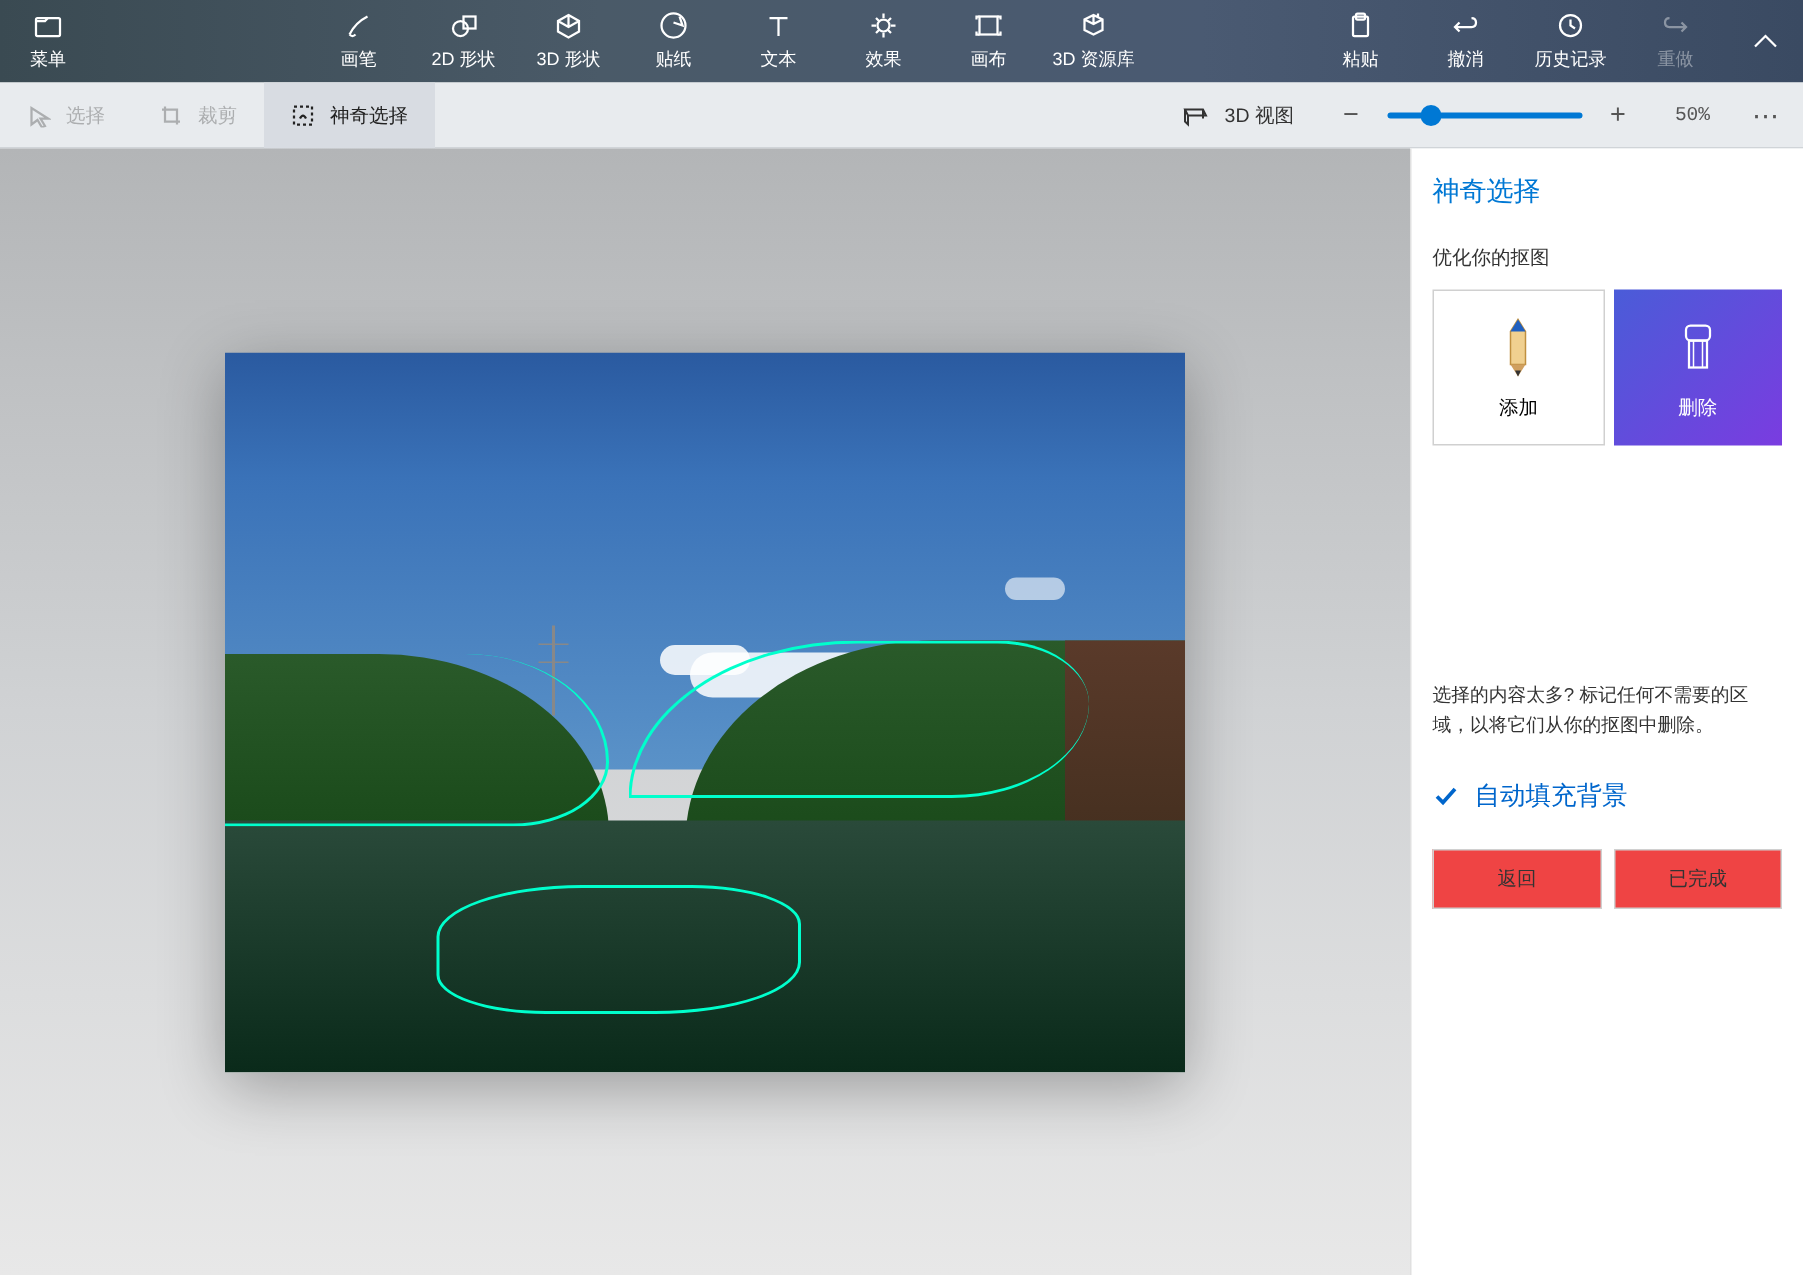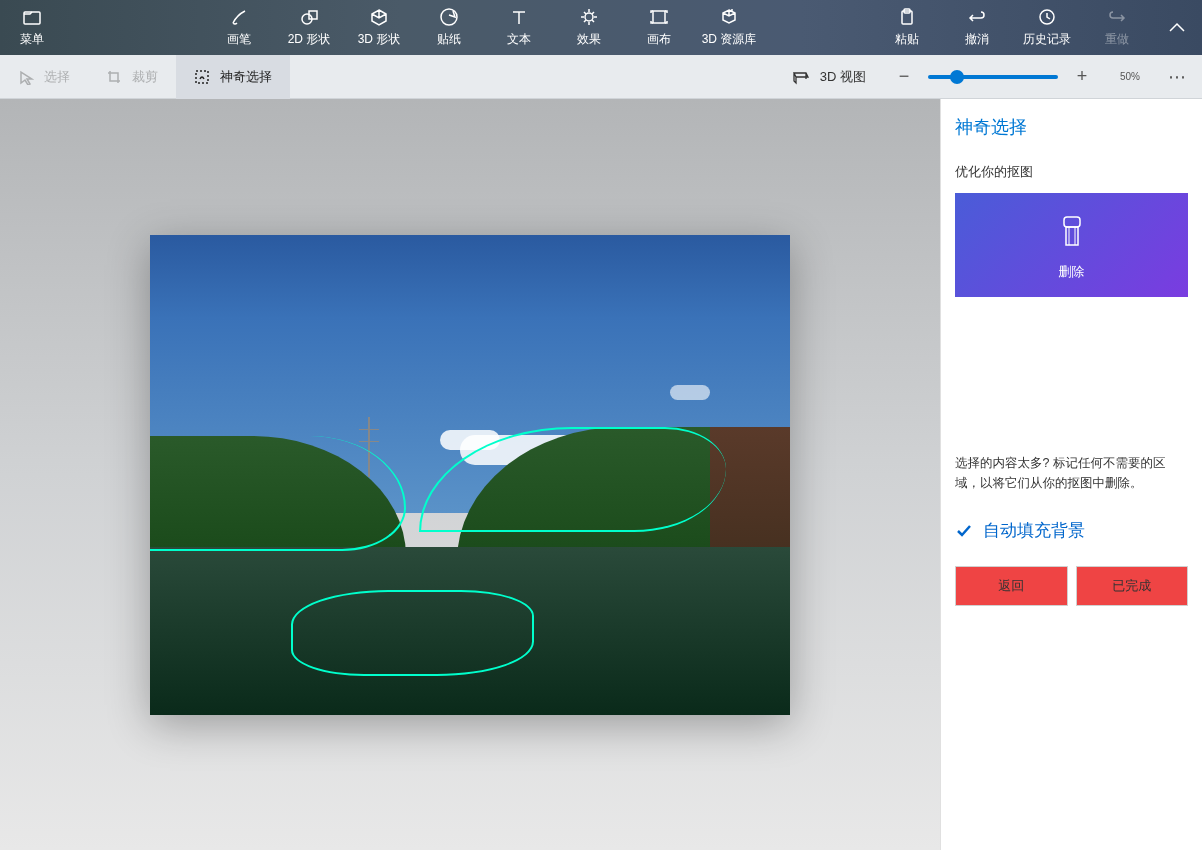--- a/index.html
+++ b/index.html
@@ -20,21 +20,21 @@
 .subbar { height: 44px; background: #e8ebee; display: flex; align-items: center; border-bottom: 1px solid #d0d4d8; }
 .subbar-item { display: flex; align-items: center; gap: 10px; padding: 0 18px; height: 44px; font-size: 13px; color: #555; cursor: pointer; }
 .subbar-item.disabled { opacity: 0.4; cursor: default; }
 .subbar-item.active { background: #d8dce2; color: #222; }
 .subbar-item svg { width: 16px; height: 16px; stroke: currentColor; fill: none; stroke-width: 1.5; }
 .view3d { margin-left: auto; display: flex; align-items: center; gap: 10px; padding: 0 14px; font-size: 13px; color: #333; }
 .zoom-controls { display: flex; align-items: center; gap: 12px; padding: 0 12px; }
 .zoom-btn { width: 24px; height: 24px; display: flex; align-items: center; justify-content: center; cursor: pointer; color: #555; font-size: 18px; }
 .zoom-slider { width: 130px; height: 4px; background: #0078d4; border-radius: 2px; position: relative; }
 .zoom-thumb { position: absolute; width: 14px; height: 14px; background: #0078d4; border-radius: 50%; top: -5px; left: 22px; }
-.zoom-label { font-size: 10px; color: #555; padding: 0 14px; }
+.zoom-label { font-size: 13px; color: #555; padding: 0 14px; font-family: Liberation Mono, monospace; }
 .more-btn { padding: 0 14px; cursor: pointer; color: #555; font-size: 18px; letter-spacing: 2px; }
 
 
 .main { display: flex; height: calc(850px - 55px - 44px); }
 .canvas-area { flex: 1; background: linear-gradient(to bottom, #b3b5b7 0%, #d0d2d4 50%, #e8e8e8 100%); position: relative; display: flex; align-items: center; justify-content: center; }
 .canvas-image { width: 640px; height: 480px; position: relative; overflow: hidden; box-shadow: 0 10px 40px rgba(0,0,0,0.3); }
 .sky { position: absolute; top: 0; left: 0; right: 0; height: 58%; background: linear-gradient(to bottom, #2a5aa0 0%, #3a72b8 30%, #5a92c8 100%); }
 .cloud { position: absolute; background: #fff; border-radius: 50%; opacity: 0.85; }
 .c1 { width: 120px; height: 30px; top: 200px; left: 310px; border-radius: 20px; }
 .c2 { width: 60px; height: 20px; top: 195px; left: 290px; border-radius: 20px; }
@@ -221,20 +221,29 @@
       <div class="selection-outline so1"></div>
       <div class="selection-outline so2"></div>
       <div class="selection-outline so3"></div>
     </div>
   </div>
 
   <div class="panel">
     <div class="panel-title">神奇选择</div>
     <div class="panel-subtitle">优化你的抠图</div>
     <div class="tool-cards">
+      <div class="tool-card">
+        <svg viewBox="0 0 36 44">
+          <path d="M18 4 L13 12 L13 34 L23 34 L23 12 Z" fill="#f0d090" stroke="#c09040"></path>
+          <path d="M18 4 L13 12 L23 12 Z" fill="#2060c0"></path>
+          <path d="M13 34 L18 42 L23 34 Z" fill="#d0a060"></path>
+          <path d="M16 38 L18 42 L20 38 Z" fill="#333"></path>
+        </svg>
+        <span>添加</span>
+      </div>
       <div class="tool-card active">
         <svg viewBox="0 0 36 44">
           <rect x="10" y="8" width="16" height="10" rx="3" fill="none" stroke="#fff" stroke-width="1.5"></rect>
           <rect x="12" y="18" width="12" height="18" fill="none" stroke="#fff" stroke-width="1.5"></rect>
           <line x1="15" y1="18" x2="15" y2="36" stroke="#fff" stroke-width="1"></line>
           <line x1="21" y1="18" x2="21" y2="36" stroke="#fff" stroke-width="1"></line>
         </svg>
         <span>删除</span>
       </div>
     </div>

